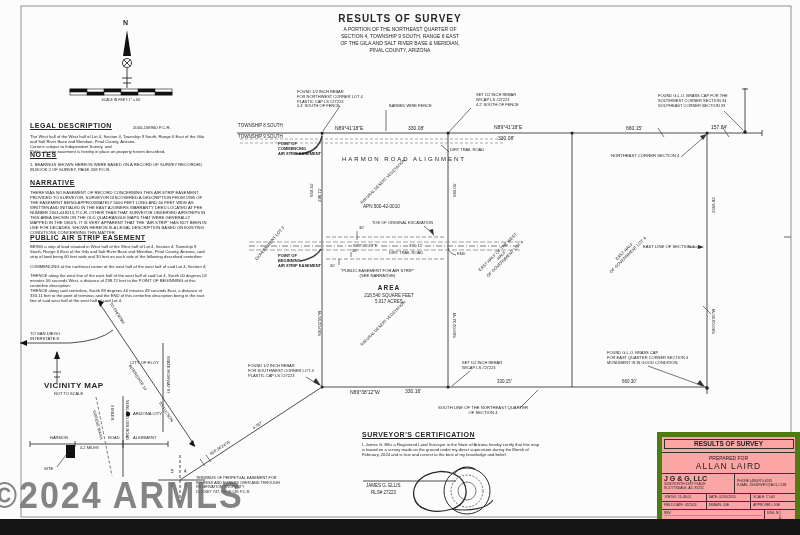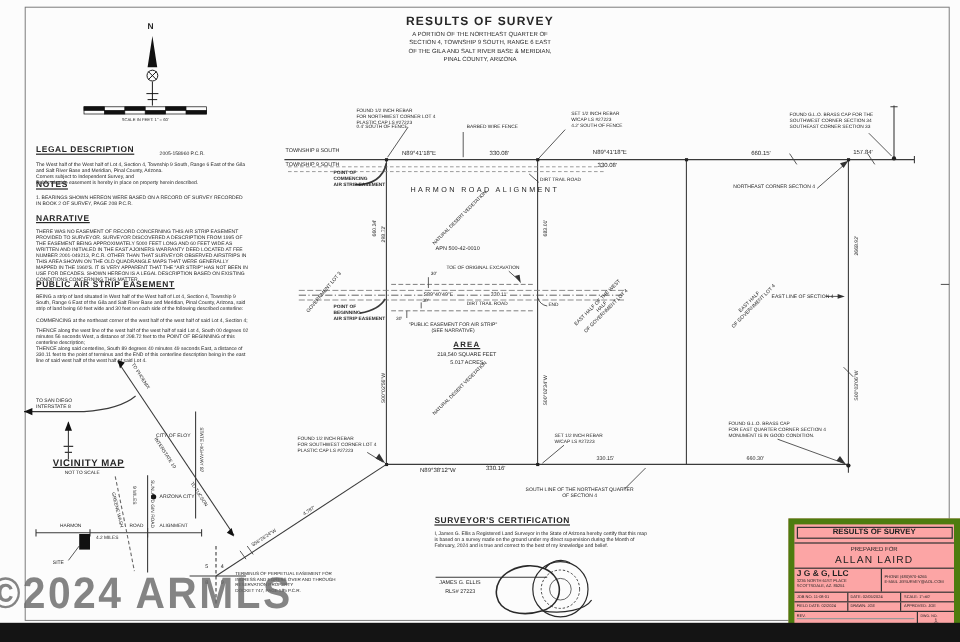--- a/index.html
+++ b/index.html
@@ -2,21 +2,21 @@
 <html><head>
 <meta charset="utf-8">
 <style>
   html,body{margin:0;padding:0;background:#ddd;}
   #sheet{position:relative;width:800px;height:535px;background:#fcfcfc;overflow:hidden;
          font-family:"Liberation Sans",sans-serif;color:#222;}
   svg{position:absolute;left:0;top:0;}
   .lbl{position:absolute;font-size:4.2px;line-height:1.2;color:#262626;white-space:pre-line;}
   .c{text-align:center}
   .b{font-weight:bold}
-  .u{text-decoration:underline}
+  .u{}
   .bg{background:#fcfcfc;padding:0 1px}
   .r90{transform:rotate(-90deg);transform-origin:0 0;}
   .r45{transform:rotate(-45deg);transform-origin:0 0;}
   .vert{writing-mode:vertical-rl;}
   .head{font-weight:bold;text-decoration:underline;letter-spacing:.5px;font-size:7px;}
   
   #tblock{position:absolute;left:657px;top:432px;width:133px;height:84px;border:5px solid #4d7c0f;
           background:#fca5a5;font-size:3.6px;}
   #tblock .row{border-bottom:1px solid #333;position:relative;}
   #tblock .cells{display:flex;}

